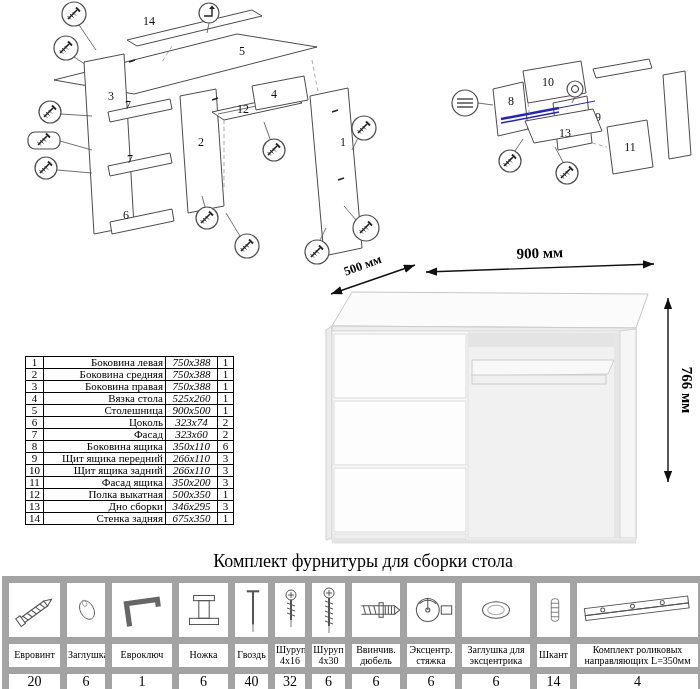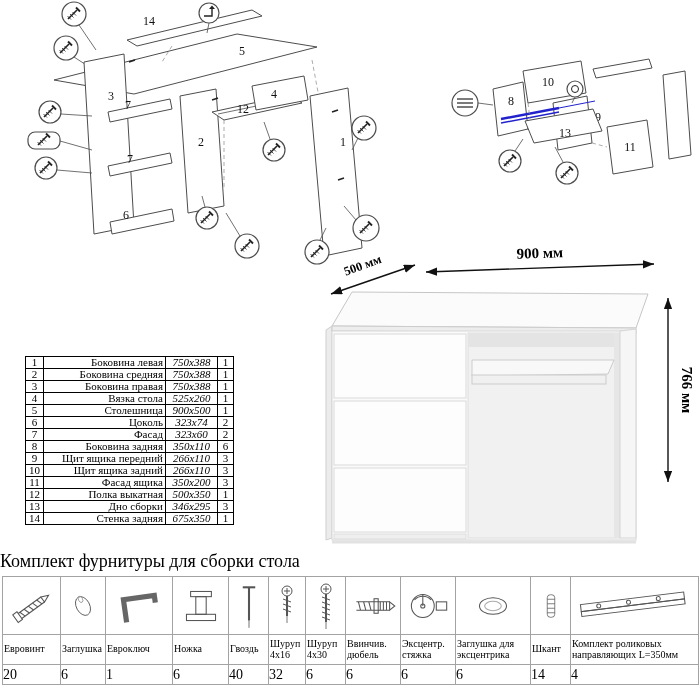--- a/index.html
+++ b/index.html
@@ -18,23 +18,23 @@
   
   #parts-table { border-collapse:collapse; background:#fff; }
   #parts-table td { border:1px solid #000; font-size:11px; line-height:11px; height:12px;
                     padding:0 2px; white-space:nowrap; }
   .pt-num  { width:18px;  text-align:center; }
   .pt-name { width:122px; text-align:right; }
   .pt-size { width:52px;  text-align:center;font-style:italic; }
   .pt-qty  { width:16px;  text-align:center; }
 
   
-  #hw-heading { width:563px; text-align:left; font-size:18px; padding-right:50px; }
+  #hw-heading { width:563px; text-align:right; font-size:18px; padding-right:50px; }
   #hw-table { border-collapse:collapse; table-layout:fixed; background:#fff; }
-  #hw-table td { border:1px solid #a3a3a3; vertical-align:middle; overflow:hidden; }
+  #hw-table td { border:7px solid #a3a3a3; text-align:center; vertical-align:middle; overflow:hidden; }
   .hw-icon-cell { height:58px; }
   .hw-name-cell { height:30px; font-size:10px; line-height:10.5px; padding:1px; }
   .hw-qty-cell  { height:20px; font-size:14px; }
   .hw-icon { display:block; margin:0 auto; }
 
   
   .dim-label { font-weight:bold; fill:#000; }
 </style>
 </head>
 <body>
@@ -283,21 +283,21 @@
         <td class="pt-qty">2</td>
       </tr>
       <tr>
         <td class="pt-num">7</td>
         <td class="pt-name">Фасад</td>
         <td class="pt-size">323x60</td>
         <td class="pt-qty">2</td>
       </tr>
       <tr>
         <td class="pt-num">8</td>
-        <td class="pt-name">Боковина задняя</td>
+        <td class="pt-name">Боковина ящика</td>
         <td class="pt-size">350x110</td>
         <td class="pt-qty">6</td>
       </tr>
       <tr>
         <td class="pt-num">9</td>
         <td class="pt-name">Щит ящика передний</td>
         <td class="pt-size">266x110</td>
         <td class="pt-qty">3</td>
       </tr>
       <tr>

